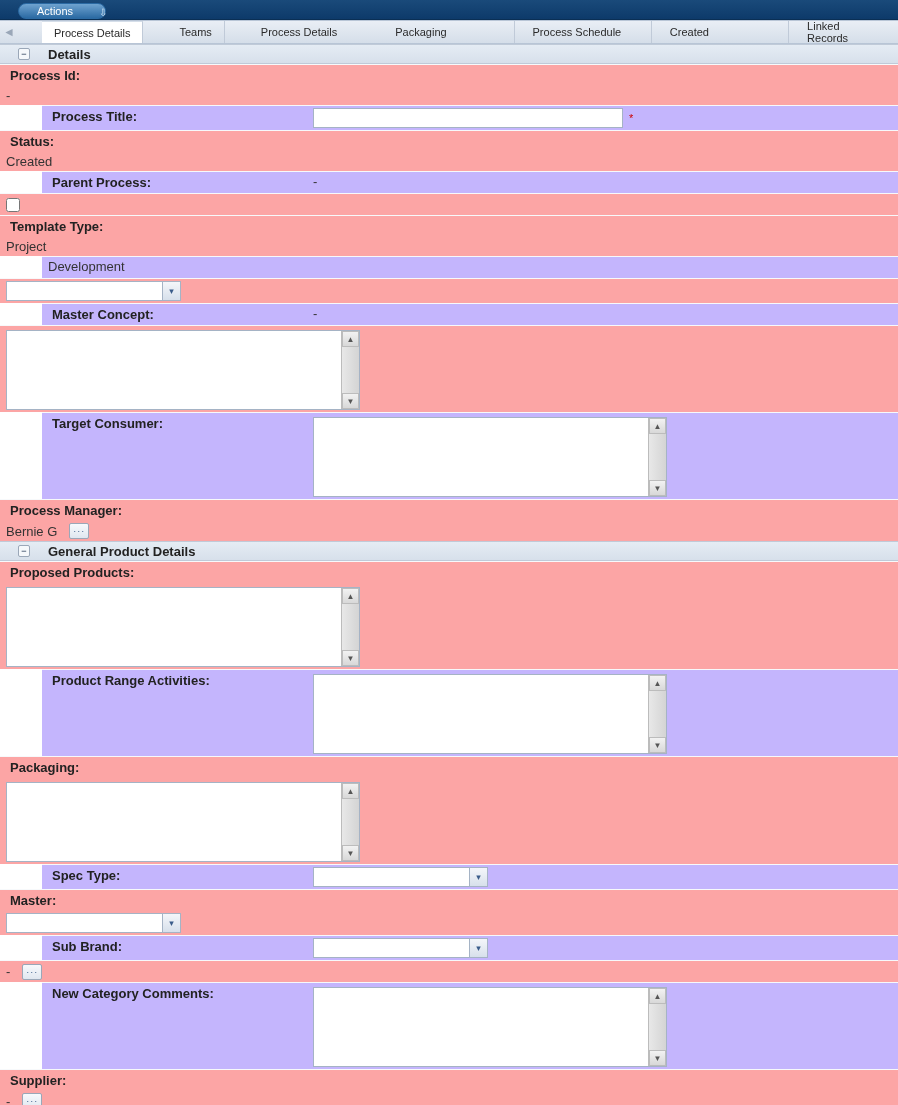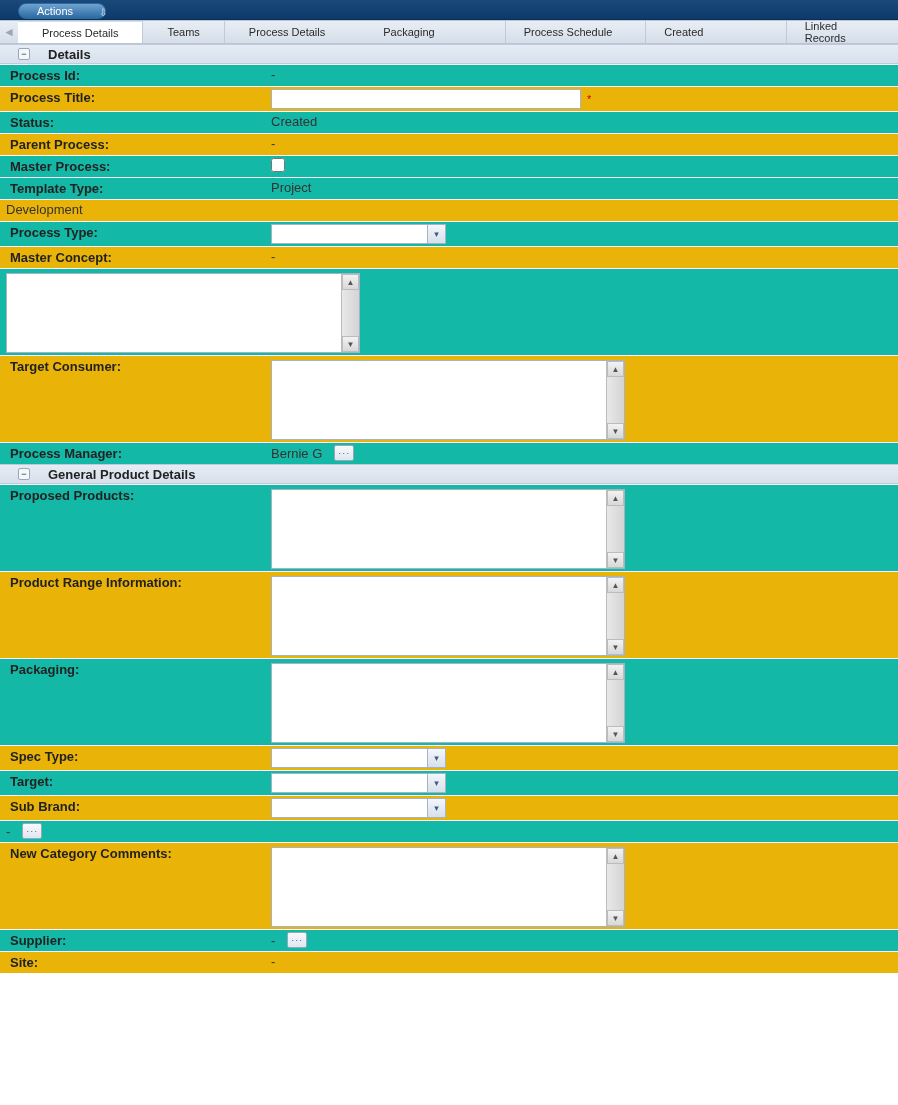--- a/index.html
+++ b/index.html
@@ -61,21 +61,21 @@
   }
   .tab {
     padding: 0 18px;
     display: flex;
     align-items: center;
     border-right: 1px solid #c0cad8;
     font-size: 11px;
     color: #2a2a2a;
     cursor: pointer;
   }
-  .tab.small { padding: 0 24px; }
+  .tab.small { padding: 0 12px; margin-left: 24px; }
   .tab.active {
     background: #fff;
     font-weight: normal;
     border-top: 1px solid #d5dee9;
   }
   .section-header {
     background: linear-gradient(#e5ecf4, #d7e0eb);
     border-top: 1px solid #c0cad8;
     border-bottom: 1px solid #c0cad8;
     height: 20px;
@@ -98,22 +98,22 @@
     color: #5a6b80;
     background: #f5f8fb;
   }
   .form-area { }
   .row {
     display: flex;
     align-items: flex-start;
     min-height: 22px;
     border-top: 1px solid #f7f9fb;
   }
-  .row.alt { background: #eab308; }
-  .row.plain { background: #14b8a6; }
+  .row.alt { background: #c4b5fd; margin-left: 42px; }
+  .row.plain { background: #fca5a5; flex-direction: column; }
   .label-cell {
     width: 265px;
     padding: 3px 4px 3px 10px;
     font-weight: bold;
     font-size: 13px;
   }
   .value-cell {
     flex: 1;
     padding: 2px 4px 2px 6px;
     display: flex;
@@ -261,38 +261,36 @@
     <div class="label-cell">Status:</div>
     <div class="value-cell">Created</div>
   </div>
 
   <div class="row alt">
     <div class="label-cell">Parent Process:</div>
     <div class="value-cell">-</div>
   </div>
 
   <div class="row plain">
-    <div class="label-cell">Master Process:</div>
     <div class="value-cell">
       <input type="checkbox" style="">
     </div>
   </div>
 
 
   <div class="row plain">
     <div class="label-cell">Template Type:</div>
     <div class="value-cell">Project</div>
   </div>
 
   <div class="row alt">
     <div class="value-cell">Development</div>
   </div>
 
   <div class="row plain">
-    <div class="label-cell">Process Type:</div>
     <div class="value-cell">
       <div class="dropdown">
         <div class="dd-text"></div>
         <div class="dd-btn">▾</div>
       </div>
     </div>
   </div>
 
   <div class="row alt">
     <div class="label-cell">Master Concept:</div>
@@ -348,21 +346,21 @@
         <textarea style=""></textarea>
         <div class="textarea-scroll">
           <div class="scroll-btn">▲</div>
           <div class="scroll-btn">▼</div>
         </div>
       </div>
     </div>
   </div>
 
   <div class="row alt">
-    <div class="label-cell">Product Range Information:</div>
+    <div class="label-cell">Product Range Activities:</div>
     <div class="value-cell tall">
       <div class="textarea-wrap">
         <textarea style=""></textarea>
         <div class="textarea-scroll">
           <div class="scroll-btn">▲</div>
           <div class="scroll-btn">▼</div>
         </div>
       </div>
     </div>
   </div>
@@ -384,21 +382,21 @@
     <div class="label-cell">Spec Type:</div>
     <div class="value-cell">
       <div class="dropdown">
         <div class="dd-text"></div>
         <div class="dd-btn">▾</div>
       </div>
     </div>
   </div>
 
   <div class="row plain">
-    <div class="label-cell">Target:</div>
+    <div class="label-cell">Master:</div>
     <div class="value-cell">
       <div class="dropdown">
         <div class="dd-text"></div>
         <div class="dd-btn">▾</div>
       </div>
     </div>
   </div>
 
   <div class="row alt">
     <div class="label-cell">Sub Brand:</div>

